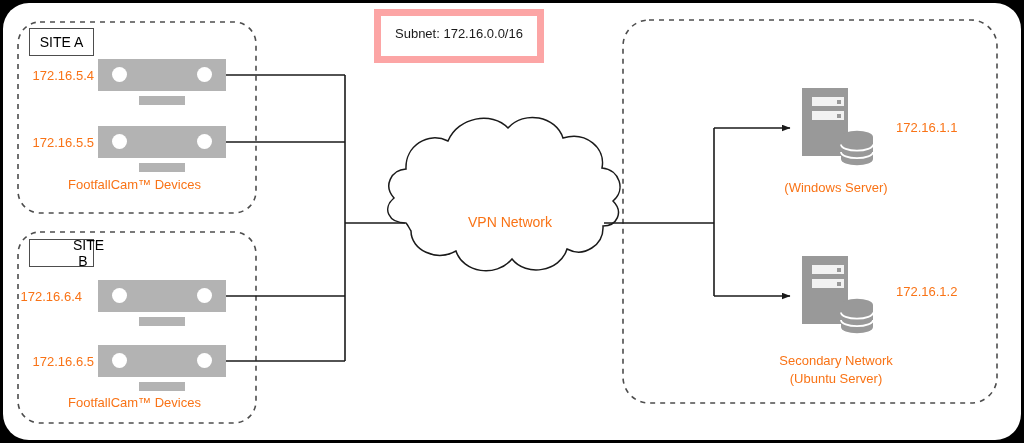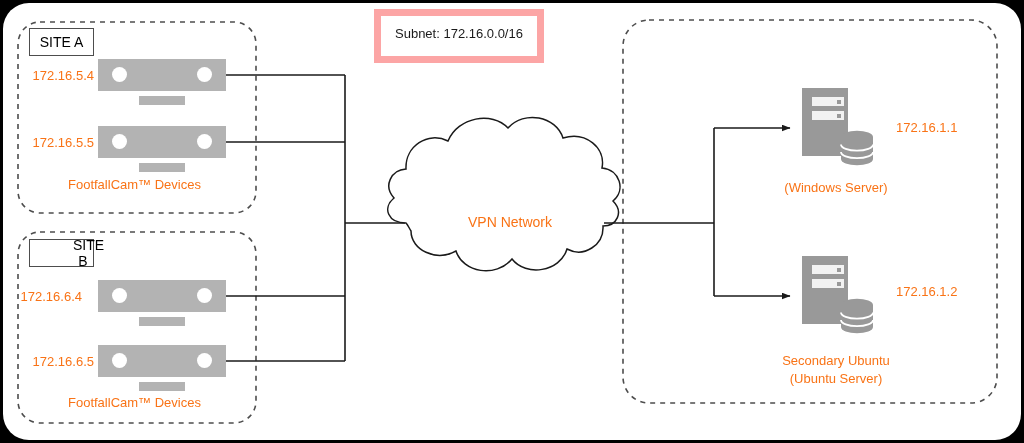--- a/index.html
+++ b/index.html
@@ -291,16 +291,16 @@
     <svg class="srv-db" viewBox="0 0 34 36" xmlns="http://www.w3.org/2000/svg">
       <ellipse cx="17" cy="7" rx="16" ry="6.2" fill="#999999"></ellipse>
       <rect x="1" y="7" width="32" height="22" fill="#999999"></rect>
       <ellipse cx="17" cy="29" rx="16" ry="6.2" fill="#999999"></ellipse>
       <path d="M 1 14.5 A 16 6.2 0 0 0 33 14.5" fill="none" stroke="#ffffff" stroke-width="1.8"></path>
       <path d="M 1 22 A 16 6.2 0 0 0 33 22" fill="none" stroke="#ffffff" stroke-width="1.8"></path>
     </svg>
   </div>
   <div class="txt ip-label-right" style="left:896px; top:284px;">172.16.1.2</div>
   <div class="txt server-caption" style="left:750px; top:352px; width:172px;">
-    <div>Secondary Ubuntu</div>
+    <div>Secondary Network</div>
     <div>(Ubuntu Server)</div>
   </div>
 </div>
 
 </body></html>

